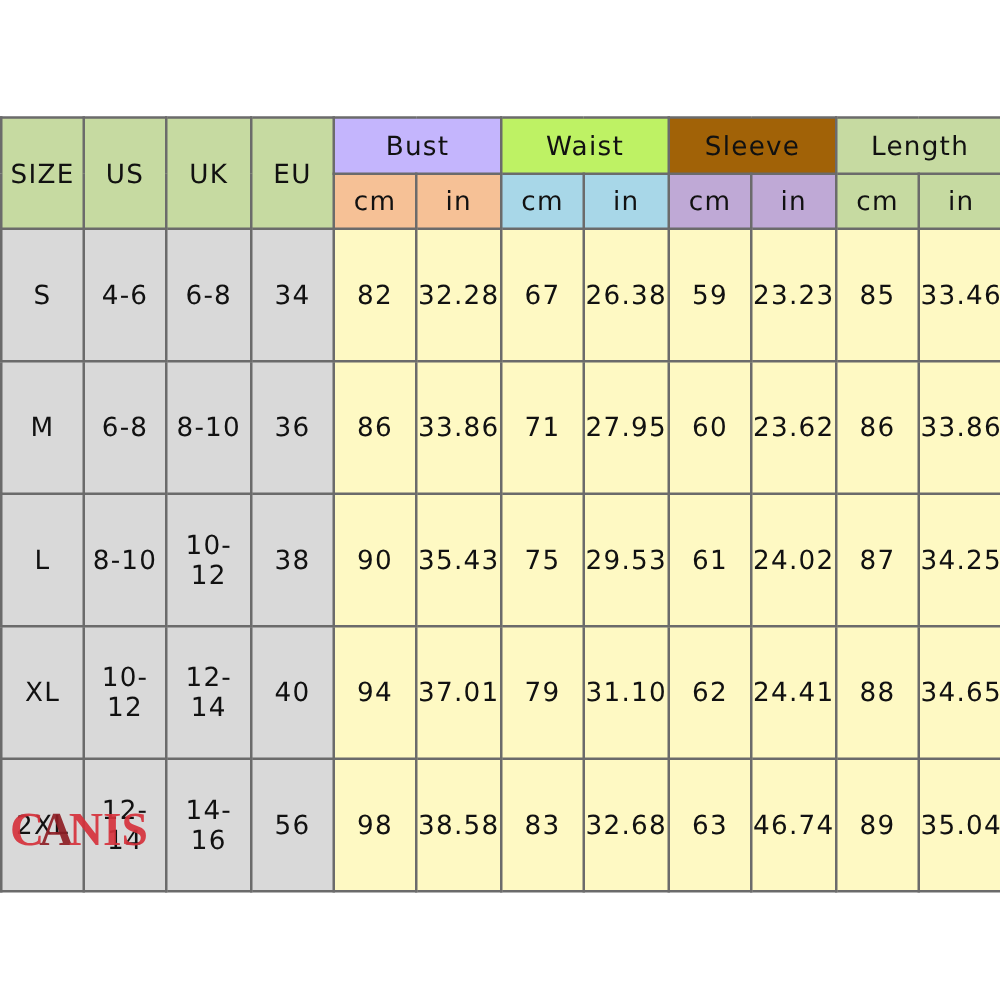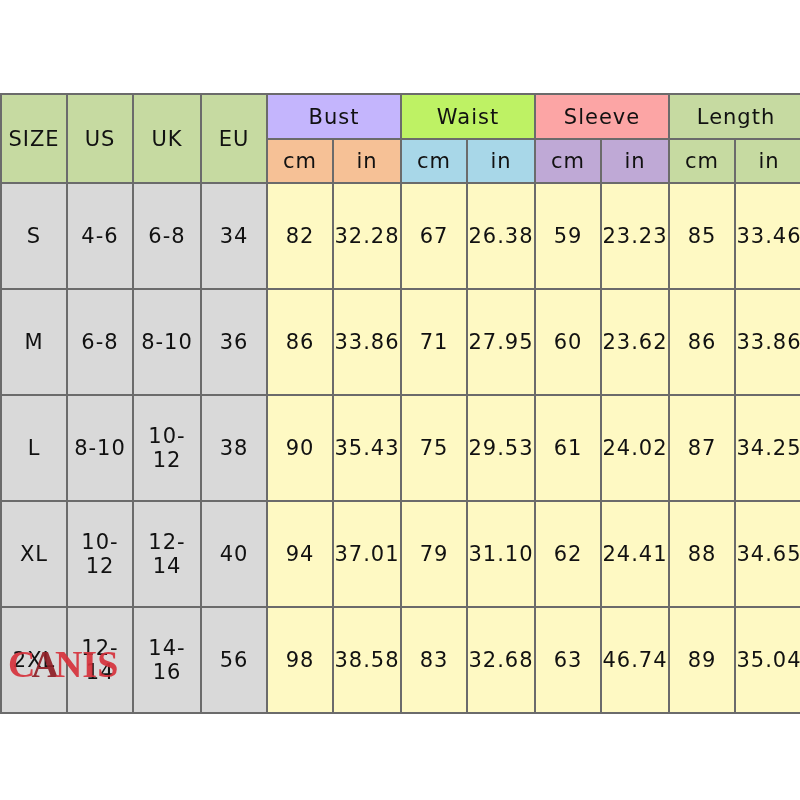--- a/index.html
+++ b/index.html
@@ -57,21 +57,21 @@
     letter-spacing: 3px;
   }
   .hdr-blue {
     background: #bef264;
     border-color: #3d7c93;
     font-size: 23px;
     font-weight: bold;
     letter-spacing: 3px;
   }
   .hdr-purple {
-    background: #fca5a5;
+    background: #a16207;
     border-color: #6b4f8c;
     font-size: 23px;
     font-weight: bold;
     letter-spacing: 3px;
   }
   .hdr-green-grp {
     background: #c6daa1;
     border-color: #6f8a4a;
     font-size: 23px;
     font-weight: bold;

